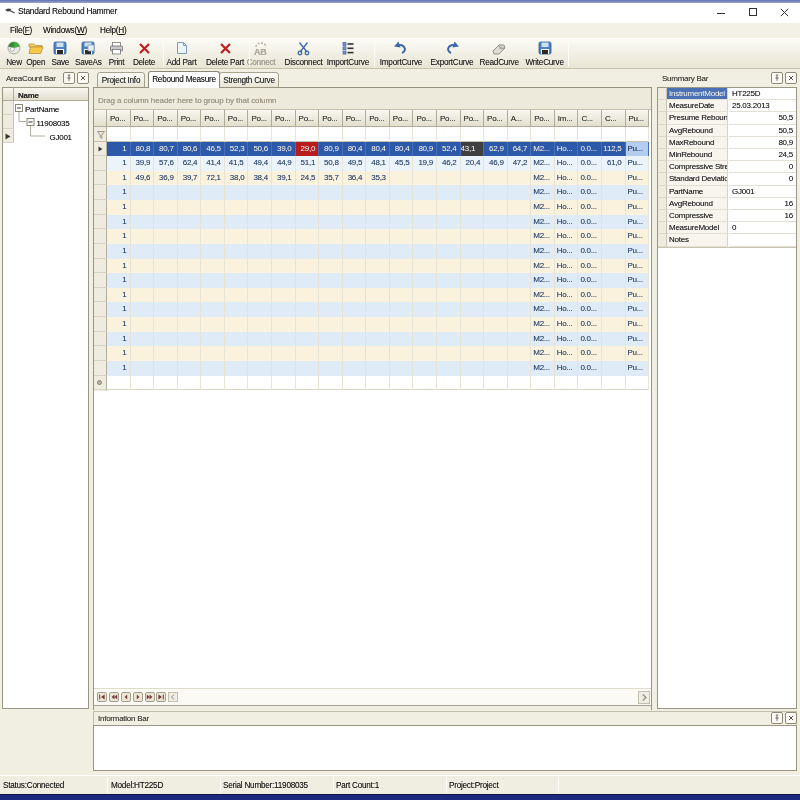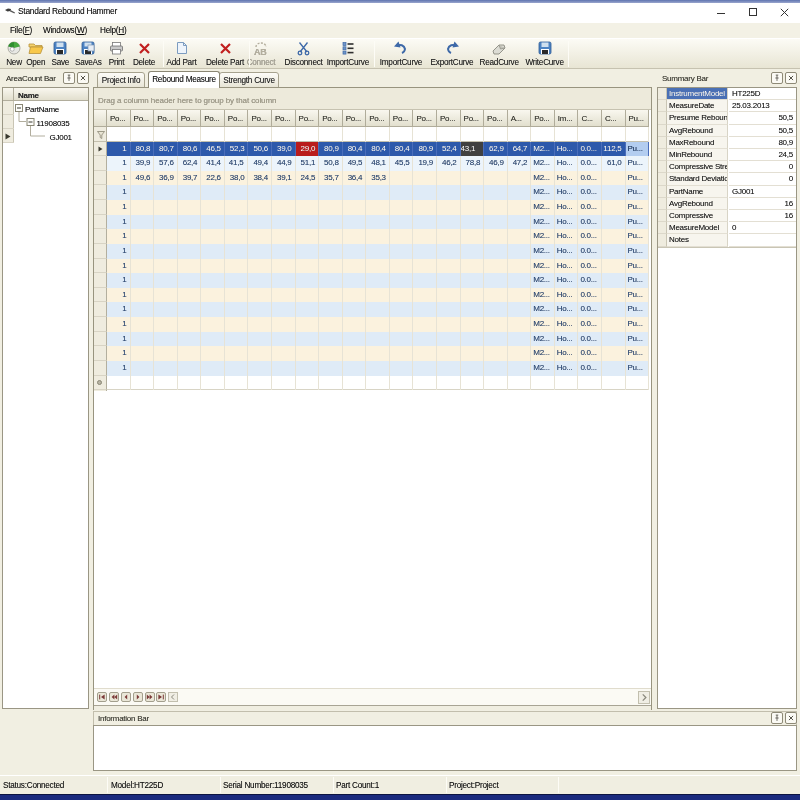--- a/index.html
+++ b/index.html
@@ -245,34 +245,34 @@
 <div class="abs" style="left:224.85px;top:156.13px;width:23.57px;height:14.63px;background:#ecf4fb;border-right:1px solid #e7e3d5;font-size:8px;color:#2b4a7a;text-align:right;padding-right:4px;line-height:14.63px;overflow:hidden;white-space:nowrap;">41,5</div>
 <div class="abs" style="left:248.42000000000002px;top:156.13px;width:23.57px;height:14.63px;background:#ecf4fb;border-right:1px solid #e7e3d5;font-size:8px;color:#2b4a7a;text-align:right;padding-right:3px;line-height:14.63px;overflow:hidden;white-space:nowrap;">49,4</div>
 <div class="abs" style="left:271.99px;top:156.13px;width:23.57px;height:14.63px;background:#ecf4fb;border-right:1px solid #e7e3d5;font-size:8px;color:#2b4a7a;text-align:right;padding-right:3px;line-height:14.63px;overflow:hidden;white-space:nowrap;">44,9</div>
 <div class="abs" style="left:295.56px;top:156.13px;width:23.57px;height:14.63px;background:#ecf4fb;border-right:1px solid #e7e3d5;font-size:8px;color:#2b4a7a;text-align:right;padding-right:3px;line-height:14.63px;overflow:hidden;white-space:nowrap;">51,1</div>
 <div class="abs" style="left:319.13px;top:156.13px;width:23.57px;height:14.63px;background:#ecf4fb;border-right:1px solid #e7e3d5;font-size:8px;color:#2b4a7a;text-align:right;padding-right:3px;line-height:14.63px;overflow:hidden;white-space:nowrap;">50,8</div>
 <div class="abs" style="left:342.7px;top:156.13px;width:23.57px;height:14.63px;background:#ecf4fb;border-right:1px solid #e7e3d5;font-size:8px;color:#2b4a7a;text-align:right;padding-right:3px;line-height:14.63px;overflow:hidden;white-space:nowrap;">49,5</div>
 <div class="abs" style="left:366.27px;top:156.13px;width:23.57px;height:14.63px;background:#ecf4fb;border-right:1px solid #e7e3d5;font-size:8px;color:#2b4a7a;text-align:right;padding-right:3px;line-height:14.63px;overflow:hidden;white-space:nowrap;">48,1</div>
 <div class="abs" style="left:389.84000000000003px;top:156.13px;width:23.57px;height:14.63px;background:#ecf4fb;border-right:1px solid #e7e3d5;font-size:8px;color:#2b4a7a;text-align:right;padding-right:3px;line-height:14.63px;overflow:hidden;white-space:nowrap;">45,5</div>
 <div class="abs" style="left:413.41px;top:156.13px;width:23.57px;height:14.63px;background:#ecf4fb;border-right:1px solid #e7e3d5;font-size:8px;color:#2b4a7a;text-align:right;padding-right:3px;line-height:14.63px;overflow:hidden;white-space:nowrap;">19,9</div>
 <div class="abs" style="left:436.98px;top:156.13px;width:23.57px;height:14.63px;background:#ecf4fb;border-right:1px solid #e7e3d5;font-size:8px;color:#2b4a7a;text-align:right;padding-right:3px;line-height:14.63px;overflow:hidden;white-space:nowrap;">46,2</div>
-<div class="abs" style="left:460.55px;top:156.13px;width:23.57px;height:14.63px;background:#ecf4fb;border-right:1px solid #e7e3d5;font-size:8px;color:#2b4a7a;text-align:right;padding-right:3px;line-height:14.63px;overflow:hidden;white-space:nowrap;">78,8</div>
+<div class="abs" style="left:460.55px;top:156.13px;width:23.57px;height:14.63px;background:#ecf4fb;border-right:1px solid #e7e3d5;font-size:8px;color:#2b4a7a;text-align:right;padding-right:3px;line-height:14.63px;overflow:hidden;white-space:nowrap;">20,4</div>
 <div class="abs" style="left:484.12px;top:156.13px;width:23.57px;height:14.63px;background:#ecf4fb;border-right:1px solid #e7e3d5;font-size:8px;color:#2b4a7a;text-align:right;padding-right:3px;line-height:14.63px;overflow:hidden;white-space:nowrap;">46,9</div>
 <div class="abs" style="left:507.69px;top:156.13px;width:23.57px;height:14.63px;background:#ecf4fb;border-right:1px solid #e7e3d5;font-size:8px;color:#2b4a7a;text-align:right;padding-right:3px;line-height:14.63px;overflow:hidden;white-space:nowrap;">47,2</div>
 <div class="abs" style="left:531.26px;top:156.13px;width:23.57px;height:14.63px;background:#ecf4fb;border-right:1px solid #e7e3d5;font-size:8px;color:#2b4a7a;text-align:left;padding-left:2px;line-height:14.63px;overflow:hidden;white-space:nowrap;">M2...</div>
 <div class="abs" style="left:554.8299999999999px;top:156.13px;width:23.57px;height:14.63px;background:#ecf4fb;border-right:1px solid #e7e3d5;font-size:8px;color:#2b4a7a;text-align:left;padding-left:2px;line-height:14.63px;overflow:hidden;white-space:nowrap;">Ho...</div>
 <div class="abs" style="left:578.4px;top:156.13px;width:23.57px;height:14.63px;background:#ecf4fb;border-right:1px solid #e7e3d5;font-size:8px;color:#2b4a7a;text-align:left;padding-left:2px;line-height:14.63px;overflow:hidden;white-space:nowrap;">0.0...</div>
 <div class="abs" style="left:601.97px;top:156.13px;width:23.57px;height:14.63px;background:#ecf4fb;border-right:1px solid #e7e3d5;font-size:8px;color:#2b4a7a;text-align:right;padding-right:3px;line-height:14.63px;overflow:hidden;white-space:nowrap;">61,0</div>
 <div class="abs" style="left:625.54px;top:156.13px;width:23.57px;height:14.63px;background:#ecf4fb;border-right:1px solid #e7e3d5;font-size:8px;color:#2b4a7a;text-align:left;padding-left:2px;line-height:14.63px;overflow:hidden;white-space:nowrap;">Pu...</div>
 <div class="abs" style="left:94px;top:170.76px;width:13px;height:14.63px;background:#efecdf;border-right:1px solid #b3af9e;border-bottom:1px solid #d8d4c5;"></div>
 <div class="abs" style="left:107.0px;top:170.76px;width:23.57px;height:14.63px;background:#fbf2de;border-right:1px solid #e7e3d5;font-size:8px;color:#2b4a7a;text-align:right;padding-right:3px;line-height:14.63px;overflow:hidden;white-space:nowrap;">1</div>
 <div class="abs" style="left:130.57px;top:170.76px;width:23.57px;height:14.63px;background:#fbf2de;border-right:1px solid #e7e3d5;font-size:8px;color:#2b4a7a;text-align:right;padding-right:3px;line-height:14.63px;overflow:hidden;white-space:nowrap;">49,6</div>
 <div class="abs" style="left:154.14px;top:170.76px;width:23.57px;height:14.63px;background:#fbf2de;border-right:1px solid #e7e3d5;font-size:8px;color:#2b4a7a;text-align:right;padding-right:3px;line-height:14.63px;overflow:hidden;white-space:nowrap;">36,9</div>
 <div class="abs" style="left:177.71px;top:170.76px;width:23.57px;height:14.63px;background:#fbf2de;border-right:1px solid #e7e3d5;font-size:8px;color:#2b4a7a;text-align:right;padding-right:3px;line-height:14.63px;overflow:hidden;white-space:nowrap;">39,7</div>
-<div class="abs" style="left:201.28px;top:170.76px;width:23.57px;height:14.63px;background:#fbf2de;border-right:1px solid #e7e3d5;font-size:8px;color:#2b4a7a;text-align:right;padding-right:3px;line-height:14.63px;overflow:hidden;white-space:nowrap;">22,6</div>
+<div class="abs" style="left:201.28px;top:170.76px;width:23.57px;height:14.63px;background:#fbf2de;border-right:1px solid #e7e3d5;font-size:8px;color:#2b4a7a;text-align:right;padding-right:3px;line-height:14.63px;overflow:hidden;white-space:nowrap;">72,1</div>
 <div class="abs" style="left:224.85px;top:170.76px;width:23.57px;height:14.63px;background:#fbf2de;border-right:1px solid #e7e3d5;font-size:8px;color:#2b4a7a;text-align:right;padding-right:3px;line-height:14.63px;overflow:hidden;white-space:nowrap;">38,0</div>
 <div class="abs" style="left:248.42000000000002px;top:170.76px;width:23.57px;height:14.63px;background:#fbf2de;border-right:1px solid #e7e3d5;font-size:8px;color:#2b4a7a;text-align:right;padding-right:3px;line-height:14.63px;overflow:hidden;white-space:nowrap;">38,4</div>
 <div class="abs" style="left:271.99px;top:170.76px;width:23.57px;height:14.63px;background:#fbf2de;border-right:1px solid #e7e3d5;font-size:8px;color:#2b4a7a;text-align:right;padding-right:3px;line-height:14.63px;overflow:hidden;white-space:nowrap;">39,1</div>
 <div class="abs" style="left:295.56px;top:170.76px;width:23.57px;height:14.63px;background:#fbf2de;border-right:1px solid #e7e3d5;font-size:8px;color:#2b4a7a;text-align:right;padding-right:3px;line-height:14.63px;overflow:hidden;white-space:nowrap;">24,5</div>
 <div class="abs" style="left:319.13px;top:170.76px;width:23.57px;height:14.63px;background:#fbf2de;border-right:1px solid #e7e3d5;font-size:8px;color:#2b4a7a;text-align:right;padding-right:3px;line-height:14.63px;overflow:hidden;white-space:nowrap;">35,7</div>
 <div class="abs" style="left:342.7px;top:170.76px;width:23.57px;height:14.63px;background:#fbf2de;border-right:1px solid #e7e3d5;font-size:8px;color:#2b4a7a;text-align:right;padding-right:3px;line-height:14.63px;overflow:hidden;white-space:nowrap;">36,4</div>
 <div class="abs" style="left:366.27px;top:170.76px;width:23.57px;height:14.63px;background:#fbf2de;border-right:1px solid #e7e3d5;font-size:8px;color:#2b4a7a;text-align:right;padding-right:3px;line-height:14.63px;overflow:hidden;white-space:nowrap;">35,3</div>
 <div class="abs" style="left:389.84000000000003px;top:170.76px;width:23.57px;height:14.63px;background:#fbf2de;border-right:1px solid #e7e3d5;font-size:8px;color:#2b4a7a;text-align:right;padding-right:3px;line-height:14.63px;overflow:hidden;white-space:nowrap;"></div>
 <div class="abs" style="left:413.41px;top:170.76px;width:23.57px;height:14.63px;background:#fbf2de;border-right:1px solid #e7e3d5;font-size:8px;color:#2b4a7a;text-align:right;padding-right:3px;line-height:14.63px;overflow:hidden;white-space:nowrap;"></div>
 <div class="abs" style="left:436.98px;top:170.76px;width:23.57px;height:14.63px;background:#fbf2de;border-right:1px solid #e7e3d5;font-size:8px;color:#2b4a7a;text-align:right;padding-right:3px;line-height:14.63px;overflow:hidden;white-space:nowrap;"></div>

